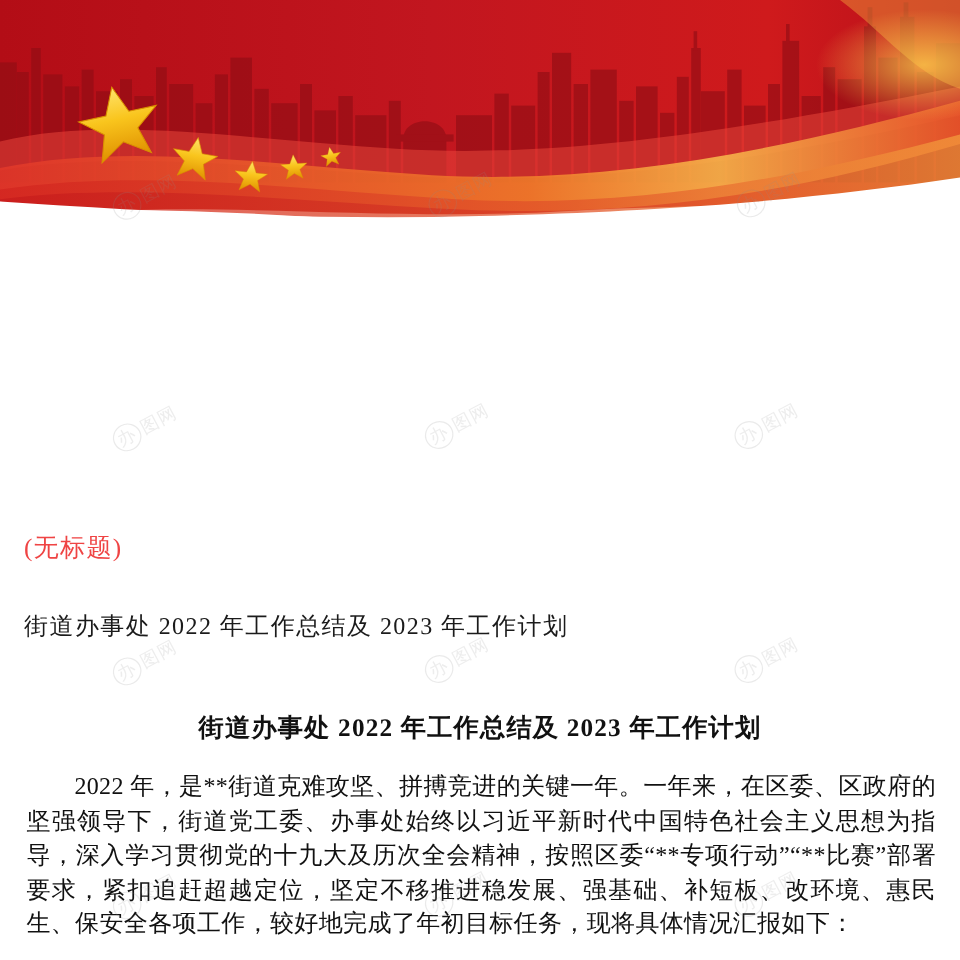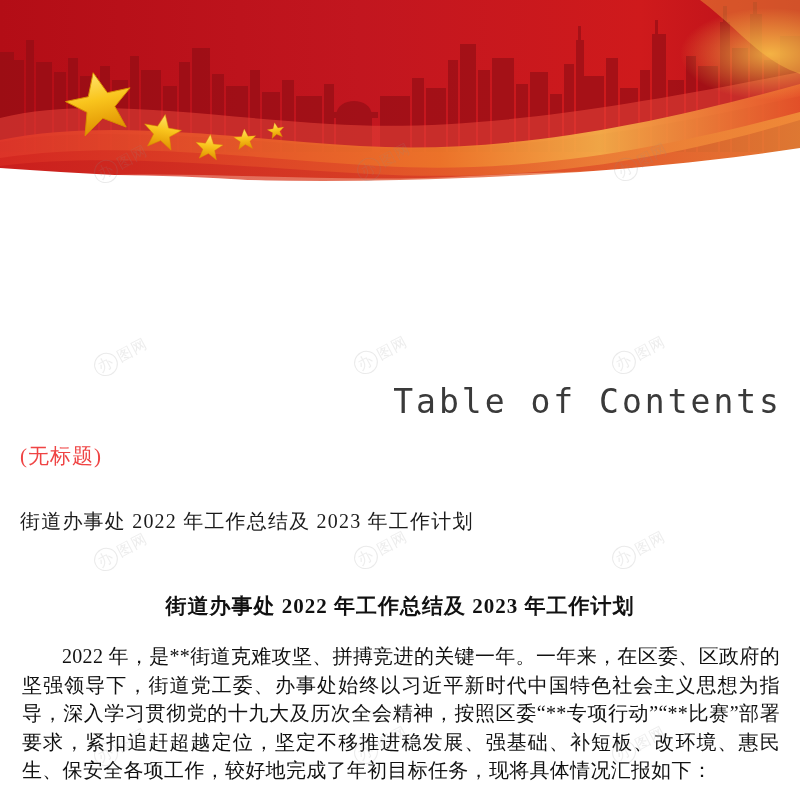--- a/index.html
+++ b/index.html
@@ -228,21 +228,20 @@
         <polygon points="0,-22 6.5,-7 22,-7 9.5,3 14,18 0,9 -14,18 -9.5,3 -22,-7 -6.5,-7" fill="url(#goldGrad)" stroke="#d98f00" stroke-width="0.6"></polygon>
       </g>
       <g transform="translate(276,131) rotate(-10) scale(0.38)">
         <polygon points="0,-22 6.5,-7 22,-7 9.5,3 14,18 0,9 -14,18 -9.5,3 -22,-7 -6.5,-7" fill="url(#goldGrad)" stroke="#d98f00" stroke-width="0.6"></polygon>
       </g>
     </g>
   </svg>
 </div>
 
 <div class="doc">
-  <div class="toc-title">Table of Contents</div>
 
   <div class="no-title">(无标题)</div>
 
   <div class="toc-entry">街道办事处 2022 年工作总结及 2023 年工作计划</div>
 
   <div class="heading">街道办事处 2022 年工作总结及 2023 年工作计划</div>
 
   <div class="para">2022 年，是**街道克难攻坚、拼搏竞进的关键一年。一年来，在区委、区政府的坚强领导下，街道党工委、办事处始终以习近平新时代中国特色社会主义思想为指导，深入学习贯彻党的十九大及历次全会精神，按照区委“**专项行动”“**比赛”部署要求，紧扣追赶超越定位，坚定不移推进稳发展、强基础、补短板、改环境、惠民生、保安全各项工作，较好地完成了年初目标任务，现将具体情况汇报如下：</div>
 </div>
 

